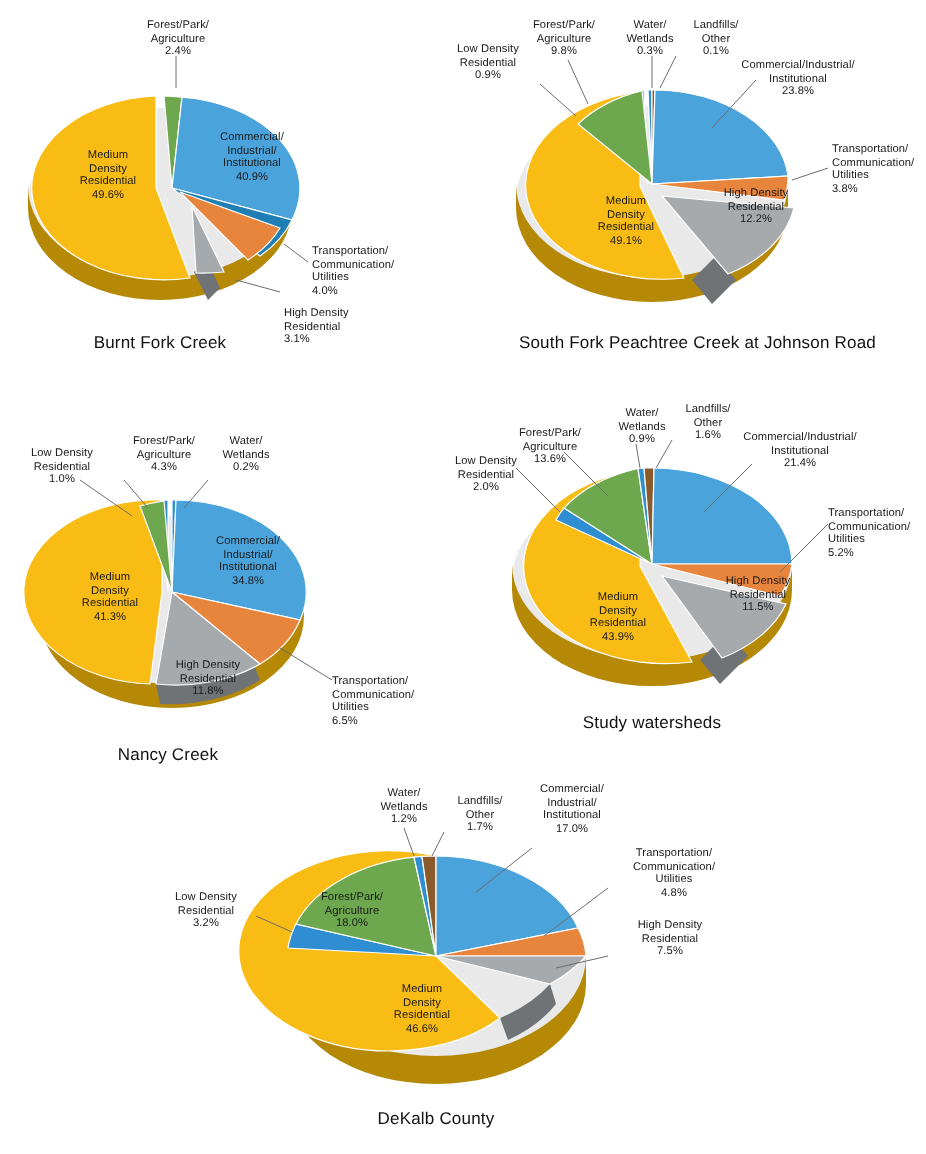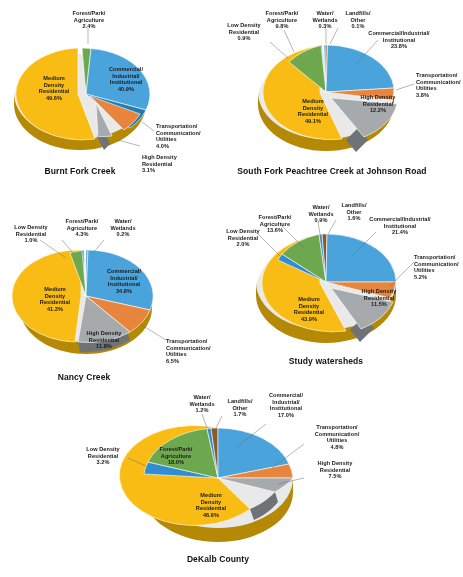--- a/index.html
+++ b/index.html
@@ -6,21 +6,21 @@
   body{
     width:463px;height:577px;
     background:#ffffff;
     font-family:"Liberation Sans", sans-serif;
     color:#1a1a1a;
     overflow:hidden;
     position:relative;
   }
   .figure{position:absolute;left:0;top:0;width:463px;height:577px;}
 
-  .panel{position:absolute;font-weight:bold;}
+  .panel{position:absolute;}
 
   .caption{
     position:absolute;
     text-align:center;
     font-size:8.5px;
     color:#111;
     white-space:nowrap;
     letter-spacing:.1px;
   }
 
@@ -180,21 +180,21 @@
 Residential</span>
       <span>12.2%</span>
     </div>
     <div class="lbl c" style="left:70px;top:92px;width:50px;">
       <span>Medium
 Density
 Residential</span>
       <span>49.1%</span>
     </div>
 
-    <div class="caption" style="left:8px;top:166px;width:212px;">South Fork Peachtree Creek at Johnson Road</div>
+    <div class="caption" style="left:8px;top:166px;width:212px;text-align:right;">South Fork Peachtree Creek at Johnson Road</div>
   </div>
 
   <div class="panel" style="left:0;top:206px;width:232px;height:190px;">
     <svg width="232" height="190" viewBox="0 0 232 190">
       <ellipse cx="86" cy="98" rx="66" ry="46" fill="#cfcfcf" opacity=".45"></ellipse>
       <path d="M20 90 A66 46 0 0 0 152 90 L152 102 A66 46 0 0 1 20 102 Z" fill="#b58806"></path>
       <path d="M78 136 A66 46 0 0 0 126 124 L130 134 A66 46 0 0 1 80 146 Z" fill="#6f7376"></path>
       <g>
 
         <path d="M86 90 L86 44 A66 46 0 1 0 80 136 Z" transform="translate(-5,0)" fill="#f9bc15" stroke="#ffffff" stroke-width=".6"></path>

